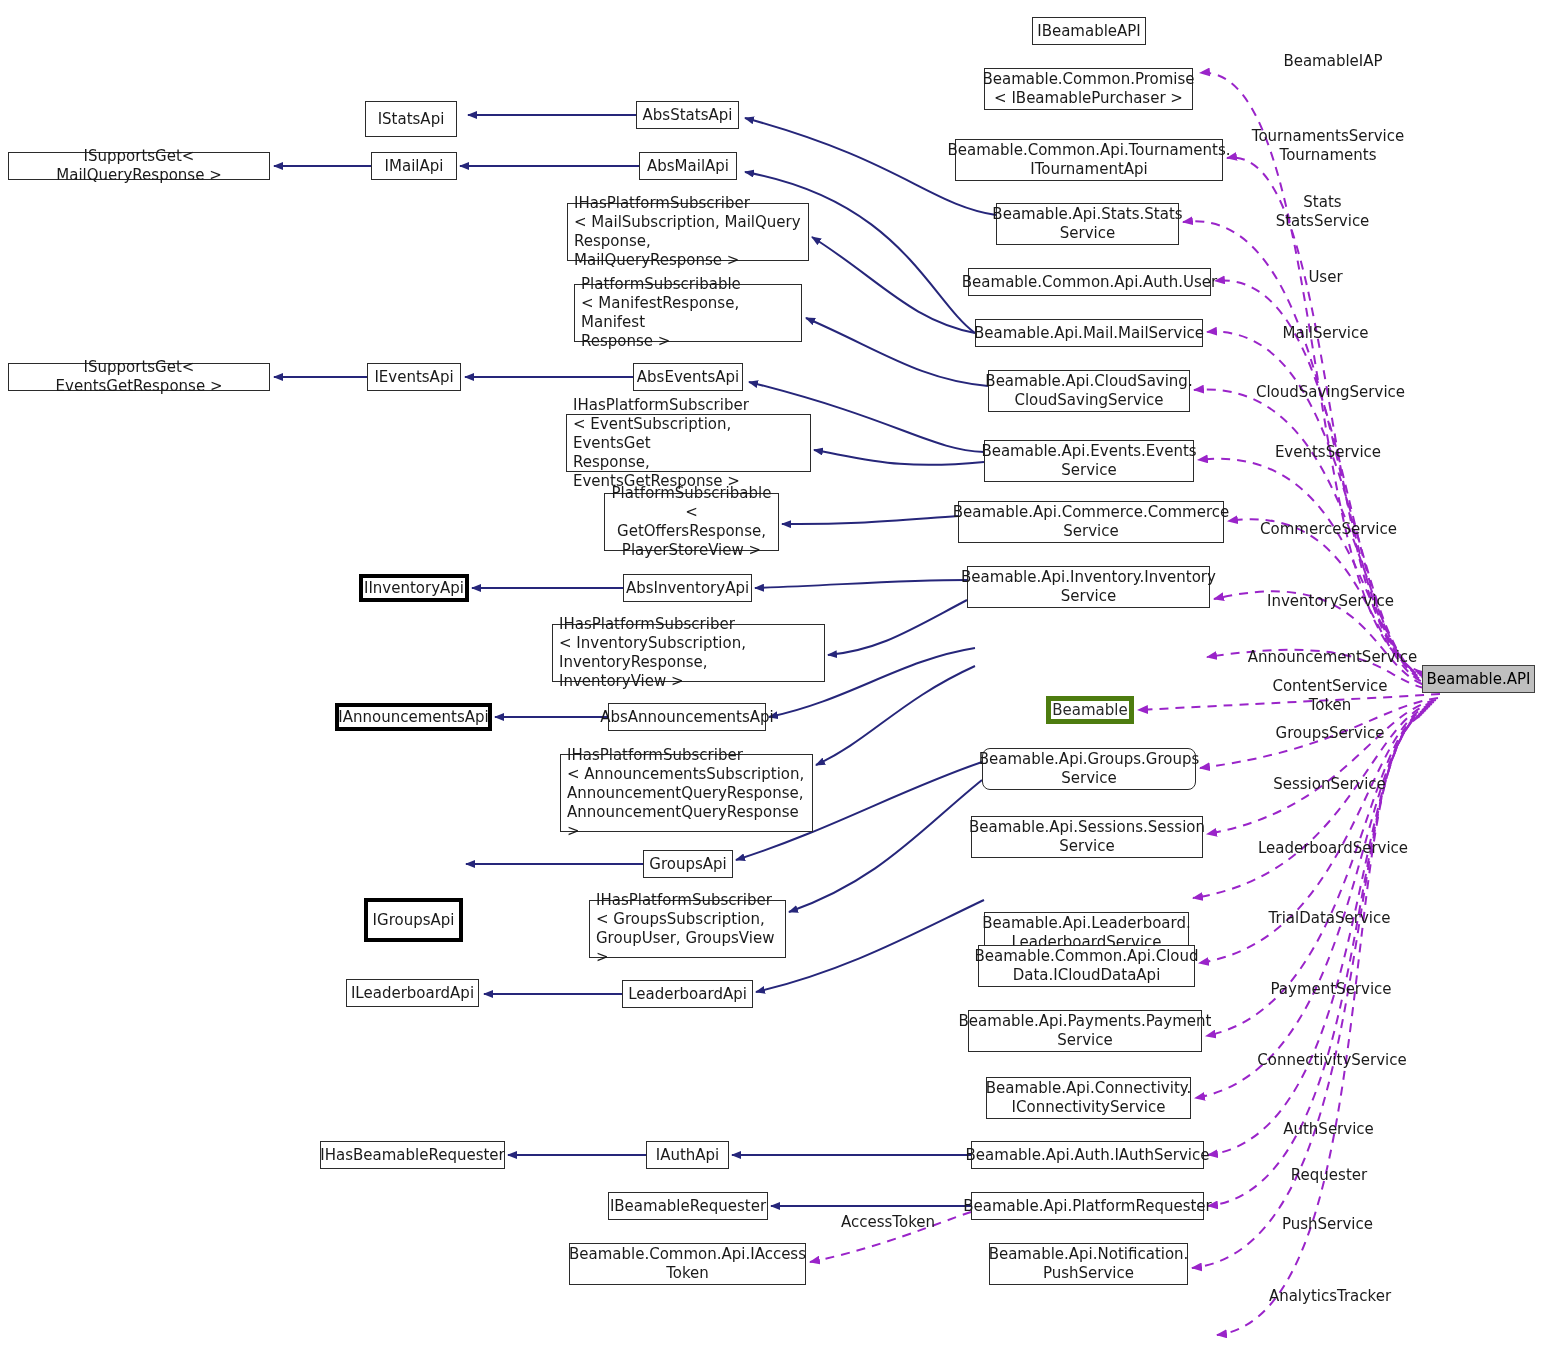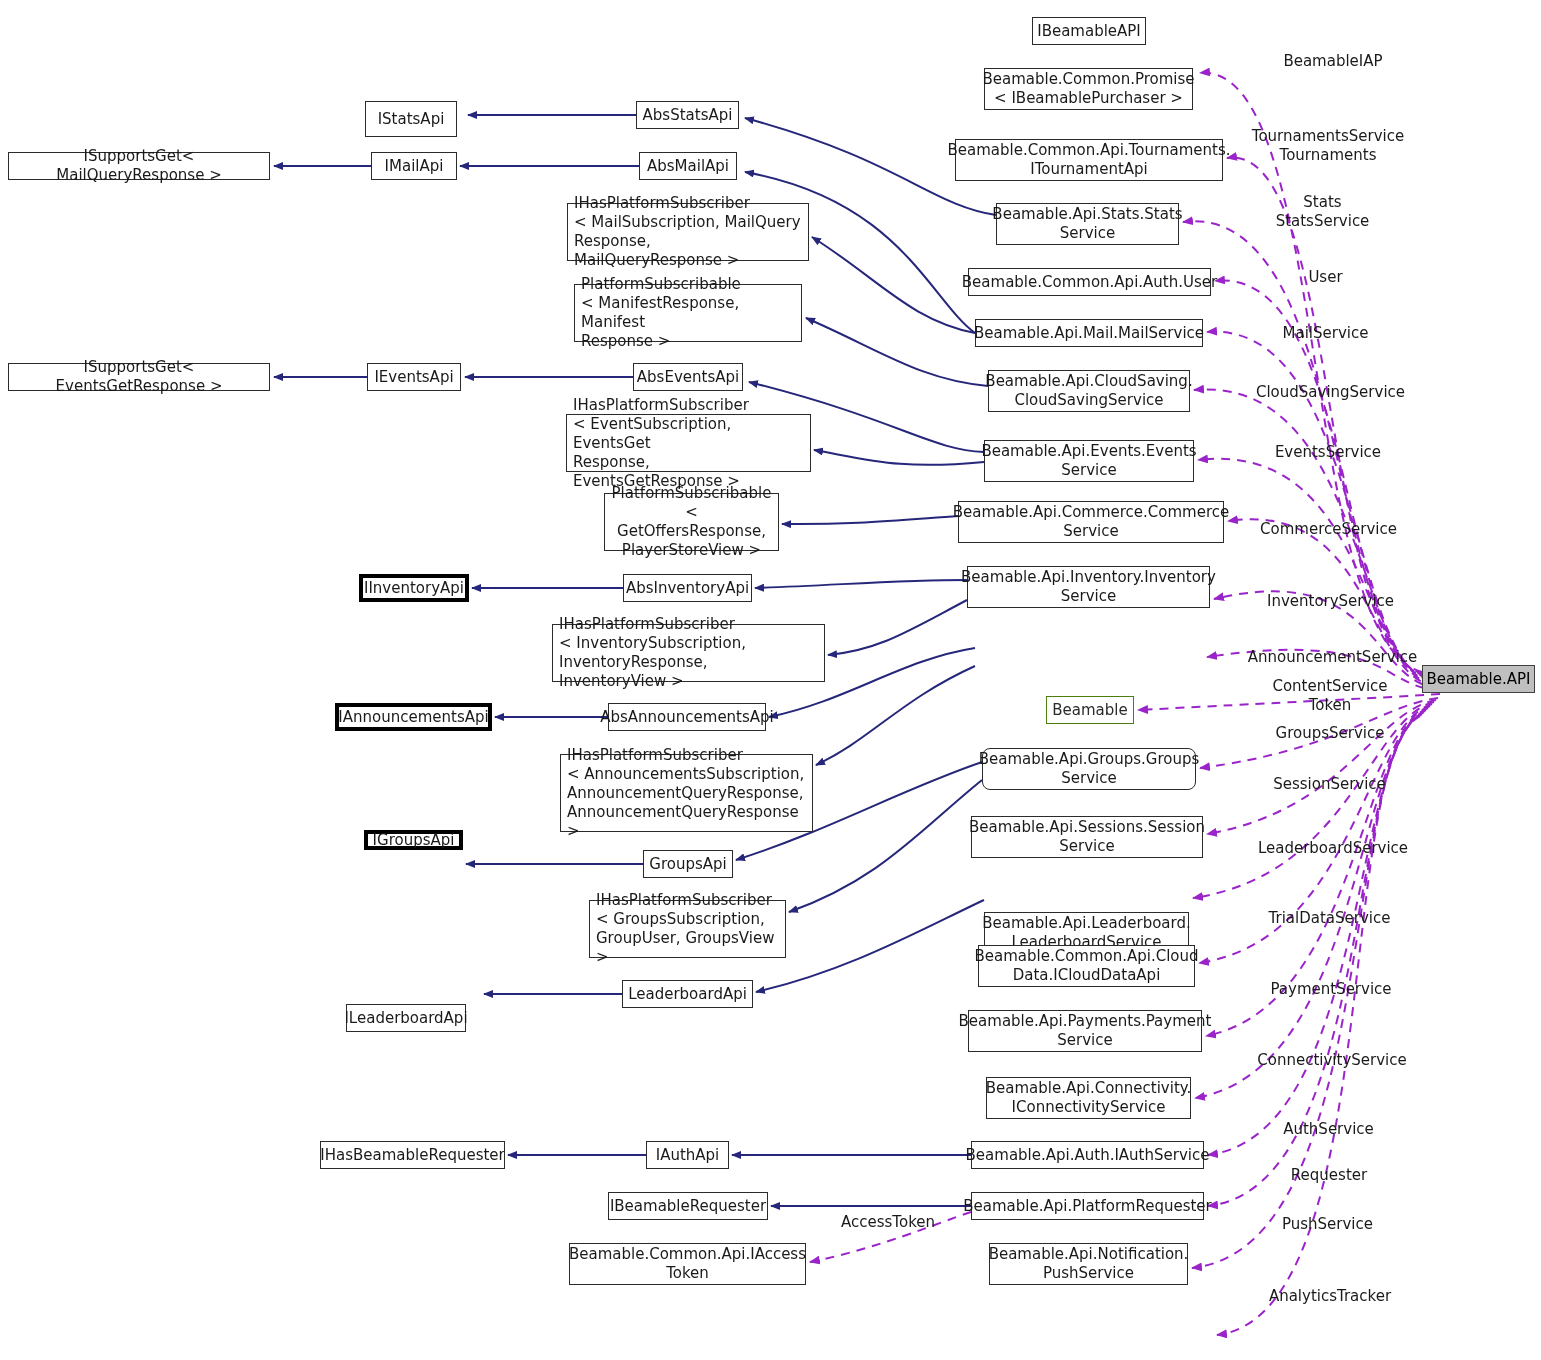--- a/index.html
+++ b/index.html
@@ -15,21 +15,21 @@
     font-size:15px;
     line-height:19px;
     display:flex;
     align-items:center;
     justify-content:center;
     text-align:center;
     padding:2px 6px;
     white-space:pre-line;
   }
   .node.redborder{border:4px solid #000000;}
-  .node.faded{border:1px solid #4d7c0f;color:#2a2a2a;}
+  .node.faded{border:5px solid #4d7c0f;color:#2a2a2a;}
   .node.current{background:#bfbfbf;border:1px solid #404040;color:#000;}
   .edgelabel{
     position:absolute;
     font-size:15px;
     line-height:19px;
     color:#1a1a1a;
     text-align:center;
     white-space:pre-line;
     pointer-events:none;
   }
@@ -107,22 +107,22 @@
   </svg>
 
   <div class="node" style="left:8px;top:152px;width:262px;height:28px;">ISupportsGet&lt; MailQueryResponse &gt;</div>
   <div class="node" style="left:8px;top:363px;width:262px;height:28px;">ISupportsGet&lt; EventsGetResponse &gt;</div>
 
   <div class="node" style="left:365px;top:101px;width:92px;height:36px;">IStatsApi</div>
   <div class="node" style="left:371px;top:152px;width:86px;height:28px;">IMailApi</div>
   <div class="node" style="left:367px;top:363px;width:94px;height:28px;">IEventsApi</div>
   <div class="node redborder" style="left:359px;top:574px;width:110px;height:28px;">IInventoryApi</div>
   <div class="node redborder" style="left:335px;top:703px;width:157px;height:28px;">IAnnouncementsApi</div>
-  <div class="node redborder" style="left:364px;top:830px;width:99px;height:20px;text-align:right;">IGroupsApi</div>
-  <div class="node" style="left:346px;top:1004px;width:120px;height:28px;">ILeaderboardApi</div>
+  <div class="node redborder" style="left:364px;top:898px;width:99px;height:44px;text-align:right;">IGroupsApi</div>
+  <div class="node" style="left:346px;top:979px;width:133px;height:28px;">ILeaderboardApi</div>
   <div class="node" style="left:320px;top:1141px;width:185px;height:28px;">IHasBeamableRequester</div>
 
   <div class="node" style="left:636px;top:101px;width:103px;height:28px;">AbsStatsApi</div>
   <div class="node" style="left:639px;top:152px;width:98px;height:28px;">AbsMailApi</div>
   <div class="node" style="left:567px;top:203px;width:242px;height:58px;justify-content:flex-start;text-align:left;">IHasPlatformSubscriber
 &lt; MailSubscription, MailQuery
 Response, MailQueryResponse &gt;</div>
   <div class="node" style="left:574px;top:284px;width:228px;height:58px;justify-content:flex-start;text-align:left;">PlatformSubscribable
 &lt; ManifestResponse, Manifest
 Response &gt;</div>

